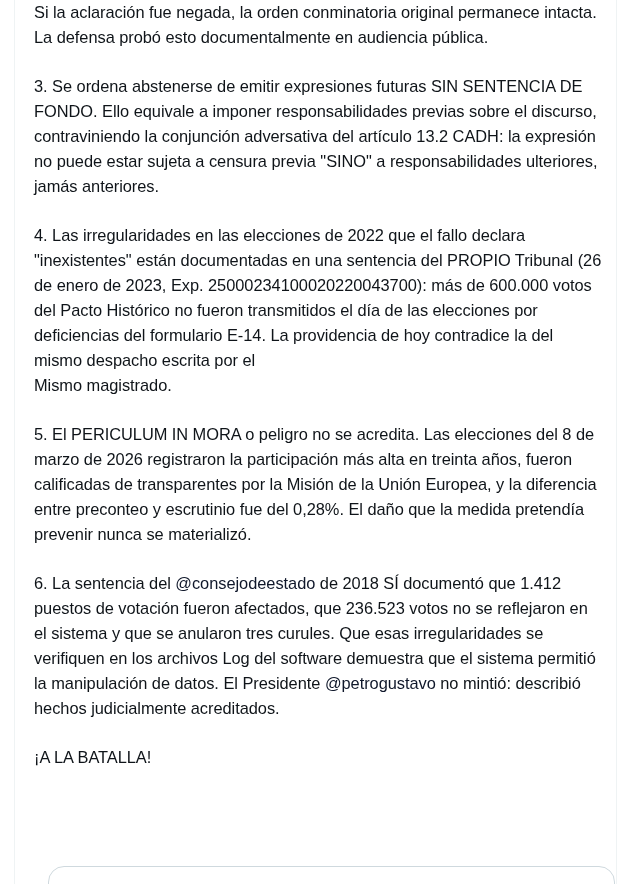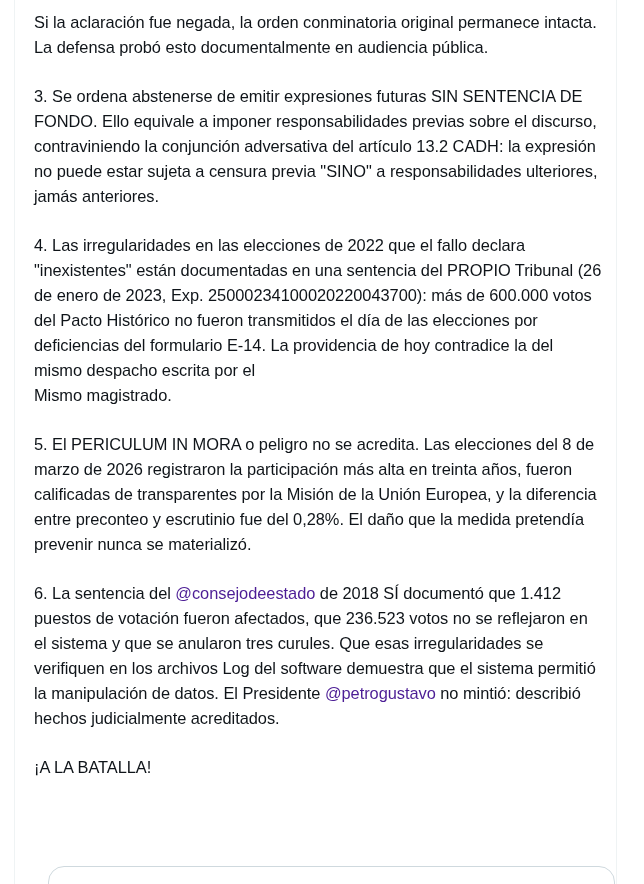--- a/index.html
+++ b/index.html
@@ -29,36 +29,36 @@
     border-left: 1px solid #eff3f4;
     border-right: 1px solid #eff3f4;
     box-sizing: border-box;
     background: #ffffff;
   }
   .post-body {
     position: absolute;
     left: 19px;
     top: 0;
     width: 568px;
-    padding-top: 10px;
+    padding-top: 0;
   }
   .para {
     margin: 0 0 24px 0;
     font-size: 16.4px;
     line-height: 25px;
     color: #0f1419;
     letter-spacing: -0.04px;
     word-wrap: break-word;
     white-space: pre-wrap;
   }
   .para:last-child {
     margin-bottom: 0;
   }
   .mention {
-    color: #4c1d95;
+    color: #0f172a;
     text-decoration: none;
     cursor: pointer;
   }
   .link-card {
     position: absolute;
     left: 33px;
     top: 866px;
     width: 567px;
     height: 120px;
     border: 1px solid #cfd9de;

